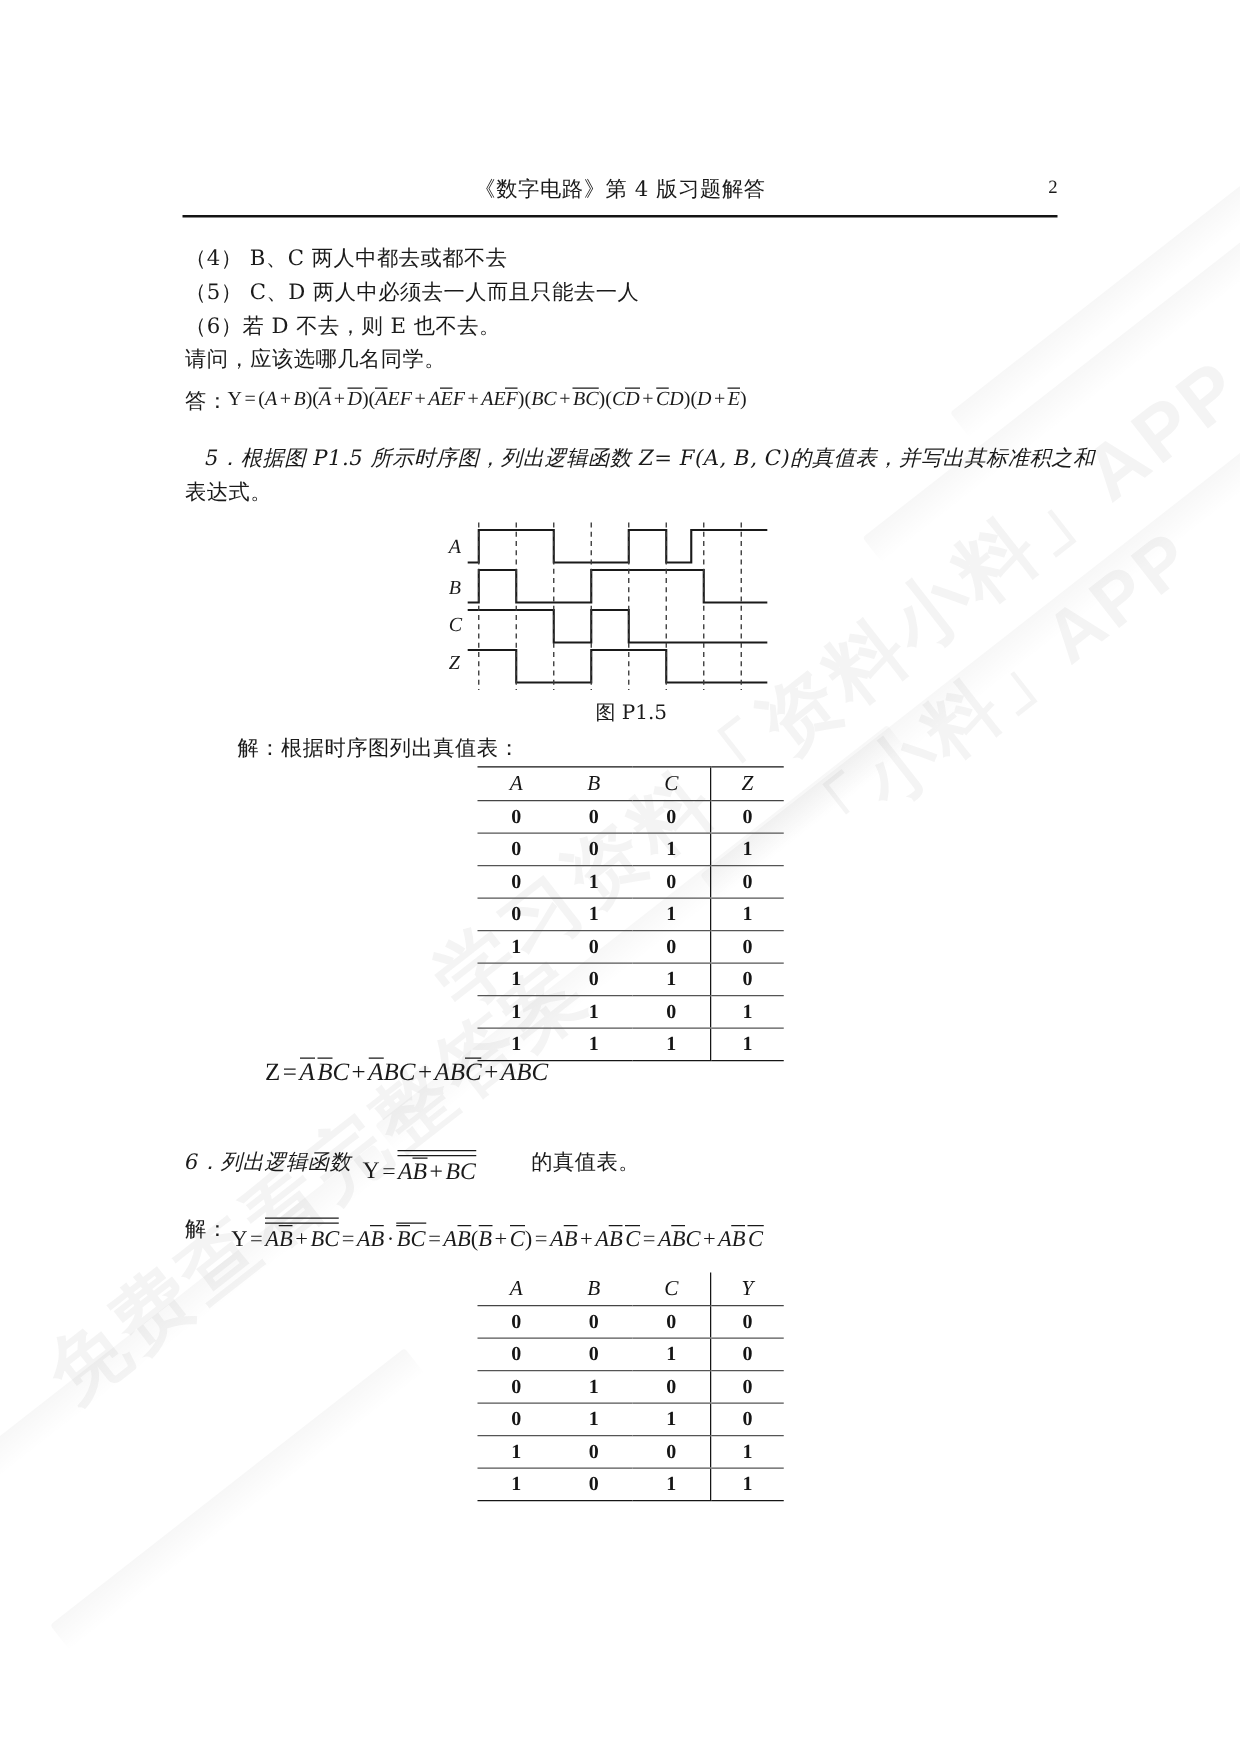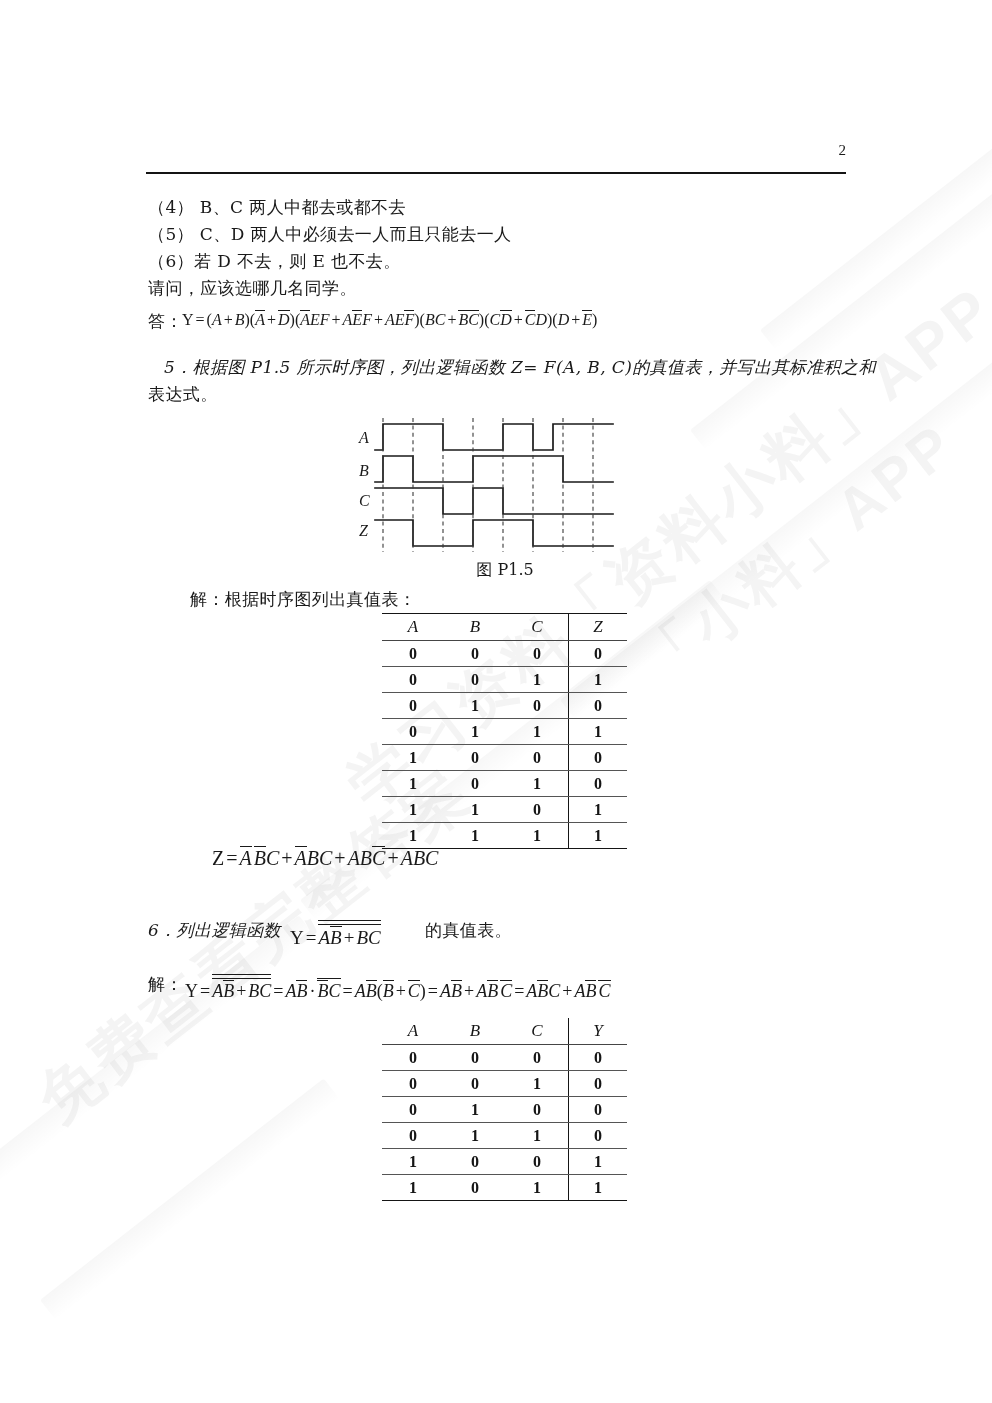--- a/index.html
+++ b/index.html
@@ -185,20 +185,21 @@
     <div class="wm-streak" style="left:690px;  top:430px;  width:420px;"></div>
     <div class="wm-streak" style="left:760px;  top:330px;  width:360px;"></div>
     <div class="wm-text wm-a">免费查看完整答案</div>
     <div class="wm-text wm-b">学习资料「资料小料」APP</div>
     <div class="wm-text wm-c">「小料」APP</div>
   </div>
 
   <div class="content">
 
     <div class="hdr">
+      <div class="hdr-title">《数字电路》第 4 版习题解答</div>
       <div class="hdr-page">2</div>
     </div>
     <div class="hdr-rule"></div>
 
     <div class="tline cjk" style="left:148px; top:197px;text-align:center;">（4） B、C 两人中都去或都不去</div>
     <div class="tline cjk" style="left:148px; top:224px;">（5） C、D 两人中必须去一人而且只能去一人</div>
     <div class="tline cjk" style="left:148px; top:251px;">（6）若 D 不去，则 E 也不去。</div>
     <div class="tline cjk" style="left:148px; top:278px;">请问，应该选哪几名同学。</div>
 
     <div class="tline cjk" style="left:148px; top:311px;">答：</div>

